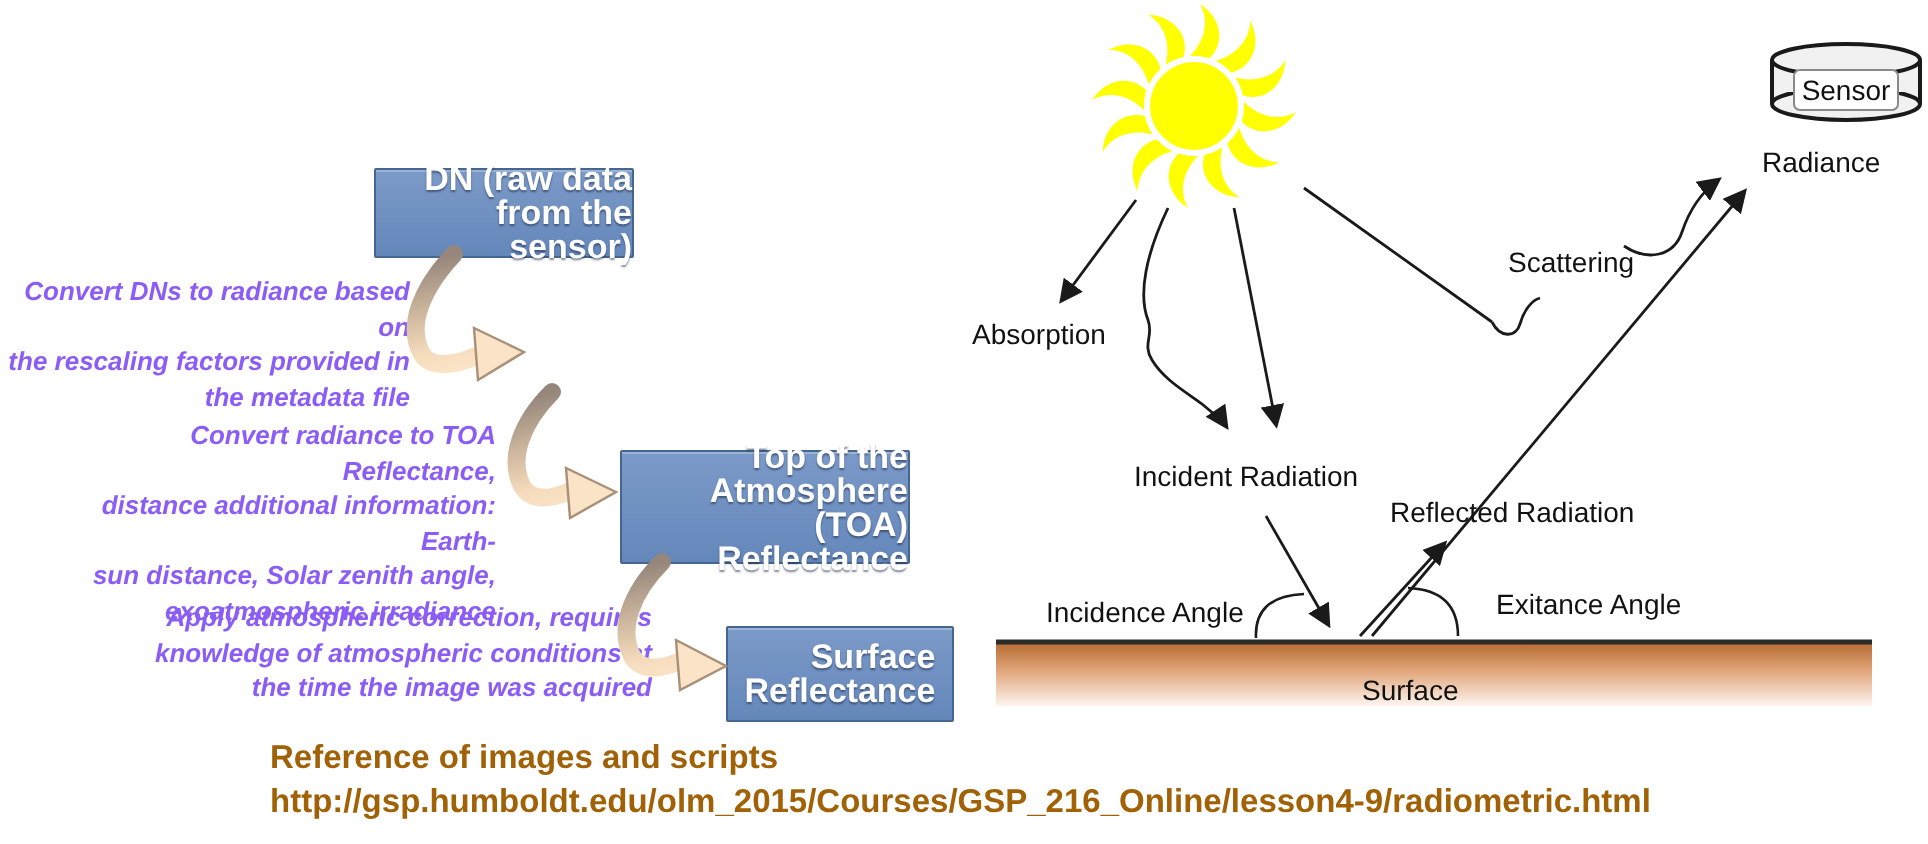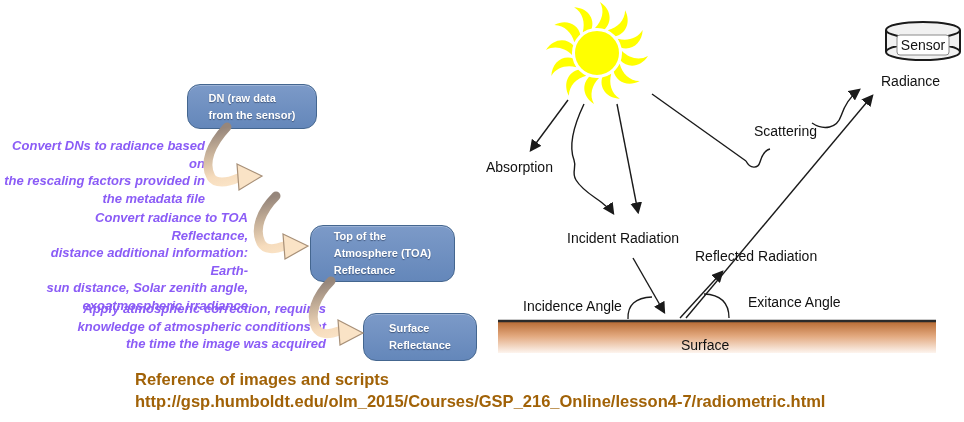--- a/index.html
+++ b/index.html
@@ -8,23 +8,23 @@
     font-family:"Liberation Sans",sans-serif;overflow:hidden;
   }
   .title{
     position:absolute;left:40px;top:46px;width:412px;
     text-align:center;font-size:20px;font-weight:600;color:#1f3864;
     letter-spacing:-0.2px;
   }
   .flow-box{
     position:absolute;display:flex;align-items:center;justify-content:center;
     background:linear-gradient(#7c9ac8,#6487ba);
-    border:1.6px solid #44668f;border-radius:13px;
-    color:#ffffff;font-weight:bold;font-size:11px;line-height:17px;
-    text-align:left;white-space:pre-line;
+    border:1.6px solid #44668f;border-radius:1px;
+    color:#ffffff;font-weight:bold;font-size:17px;line-height:17px;
+    text-align:right;white-space:pre-line;
     text-shadow:0 1px 1px rgba(25,40,70,.55);
     box-shadow:inset 0 1px 0 rgba(255,255,255,.25);
     z-index:1;
   }
   .box1{left:187px;top:84px;width:128px;height:43px;}
   .box2{left:260px;top:148px;width:105px;height:47px;}
   .box3{left:310px;top:225px;width:143px;height:55px;}
   .box4{left:363px;top:313px;width:112px;height:46px;}
   .annotation{
     position:absolute;text-align:right;font-style:italic;font-weight:600;
@@ -65,21 +65,21 @@
   <div class="annotation a2">Convert radiance to TOA Reflectance,
 distance additional information: Earth-
 sun distance, Solar zenith angle,
 exoatmospheric irradiance</div>
   <div class="annotation a3">Apply atmospheric correction, requires
 knowledge of atmospheric conditions at
 the time the image was acquired</div>
 
   <div class="reference">
     <div>Reference of images and scripts</div>
-    <div>http://gsp.humboldt.edu/olm_2015/Courses/GSP_216_Online/lesson4-7/radiometric.html</div>
+    <div>http://gsp.humboldt.edu/olm_2015/Courses/GSP_216_Online/lesson4-9/radiometric.html</div>
   </div>
 
   <svg class="overlay" width="964" height="422" viewBox="0 0 964 422">
     <defs>
       <marker id="ah" viewBox="0 0 10 10" refX="8" refY="5" markerWidth="8.5" markerHeight="8.5" orient="auto-start-reverse">
         <path d="M0 0 L10 5 L0 10 z" fill="#1a1a1a"></path>
       </marker>
       <linearGradient id="g1" gradientUnits="userSpaceOnUse" x1="227" y1="127" x2="240" y2="182">
         <stop offset="0" stop-color="#96867b"></stop>
           <stop offset="0.4" stop-color="#c9b39b"></stop>

